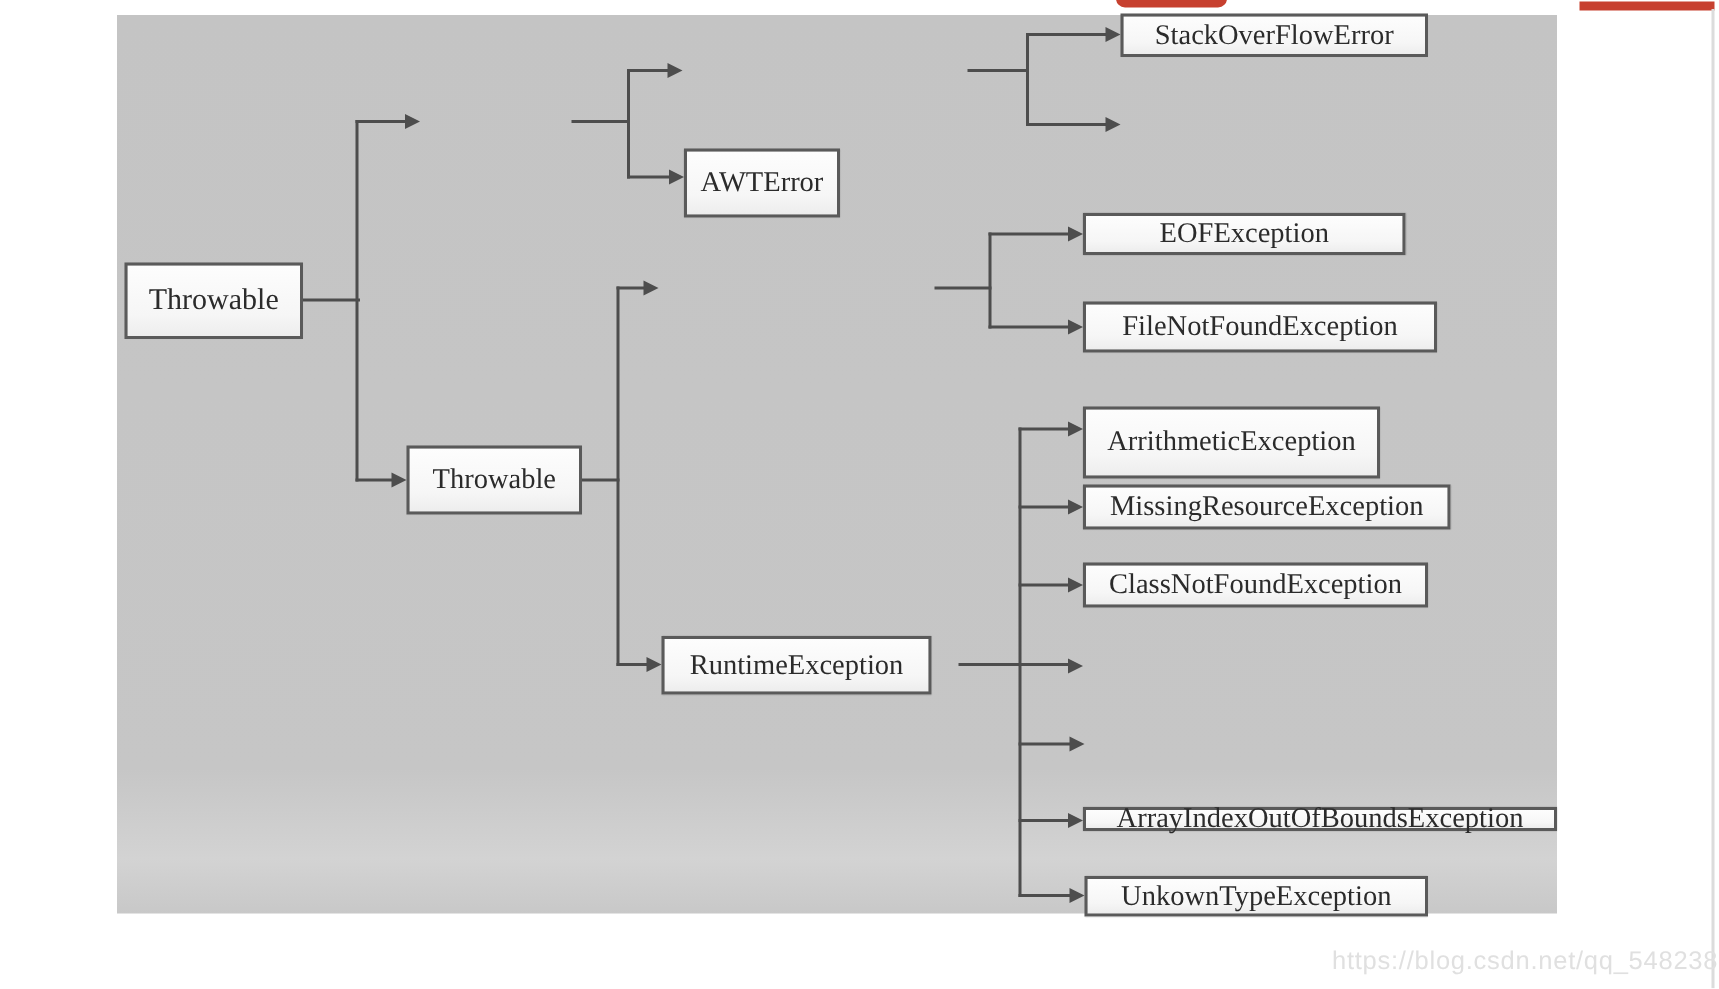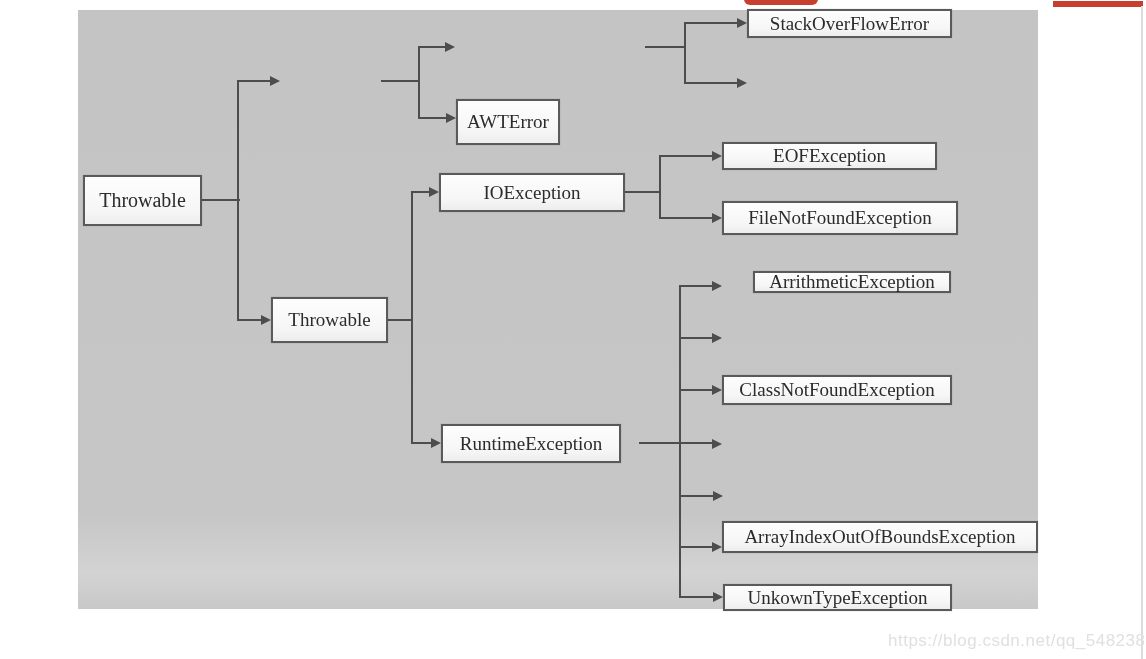--- a/index.html
+++ b/index.html
@@ -79,27 +79,27 @@
     <div class="arrow" style="left:634px;top:375px"></div>
     <div class="arrow" style="left:634px;top:429px"></div>
     <div class="arrow" style="left:635px;top:481px"></div>
     <div class="arrow" style="left:634px;top:532px"></div>
     <div class="arrow" style="left:635px;top:582px"></div>
 
     <div class="node" style="left:5px;top:165px;width:119px;height:51px;font-size:20px">Throwable</div>
     <div class="node" style="left:193px;top:287px;width:117px;height:46px">Throwable</div>
     <div class="node" style="left:378px;top:89px;width:104px;height:46px">AWTError</div>
     <div class="node" style="left:669px;top:-1px;width:205px;height:29px">StackOverFlowError</div>
-    <div class="node" style="left:361px;top:163px;width:186px;height:39px">IOException</div>
     <div class="node" style="left:644px;top:132px;width:215px;height:28px">EOFException</div>
     <div class="node" style="left:644px;top:191px;width:236px;height:34px">FileNotFoundException</div>
     <div class="node" style="left:363px;top:414px;width:180px;height:39px">RuntimeException</div>
-    <div class="node" style="left:675px;top:261px;width:198px;height:22px">ArrithmeticException</div>
+    <div class="node" style="left:644px;top:261px;width:198px;height:48px">ArrithmeticException</div>
+    <div class="node" style="left:644px;top:313px;width:245px;height:30px">MissingResourceException</div>
     <div class="node" style="left:644px;top:365px;width:230px;height:30px">ClassNotFoundException</div>
-    <div class="node" style="left:644px;top:511px;width:316px;height:32px">ArrayIndexOutOfBoundsException</div>
+    <div class="node" style="left:644px;top:528px;width:316px;height:16px">ArrayIndexOutOfBoundsException</div>
     <div class="node" style="left:645px;top:574px;width:229px;height:27px">UnkownTypeException</div>
   </div>
 
   <div class="red-btn"></div>
   <div class="red-bar"></div>
   <div class="edge-line"></div>
 
   <div class="watermark">https://blog.csdn.net/qq_54823875</div>
 </div>
 

